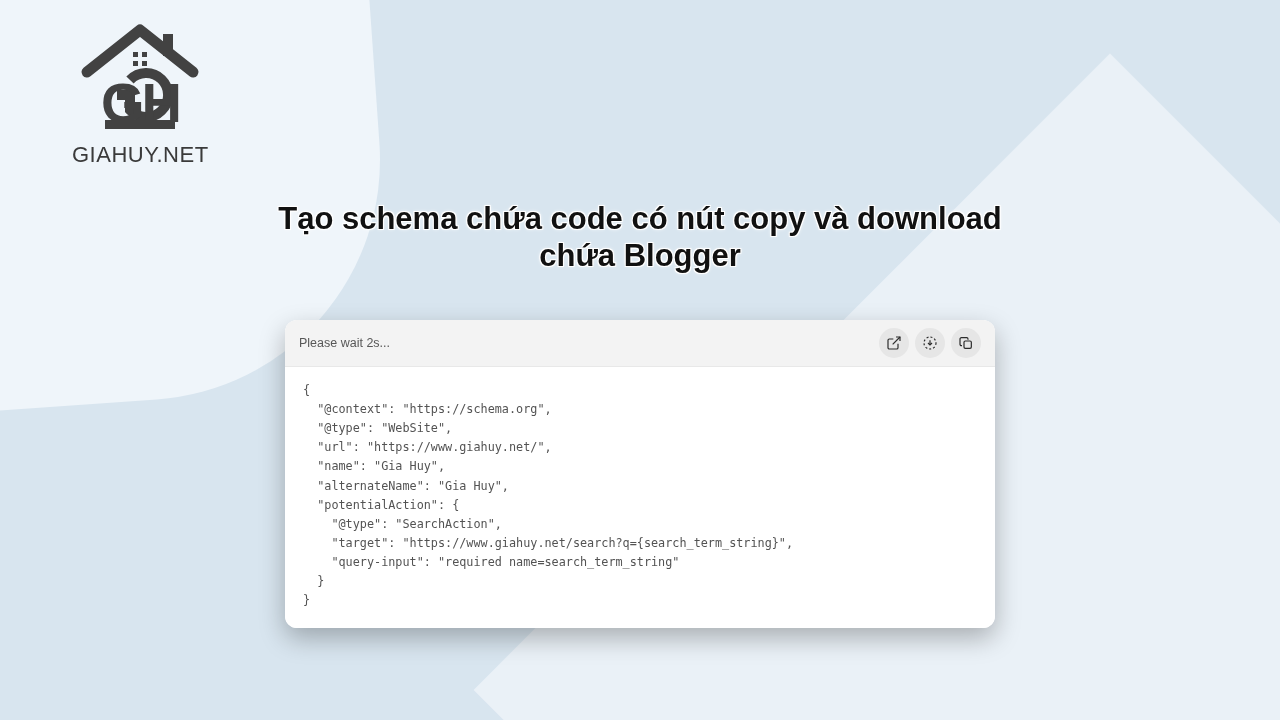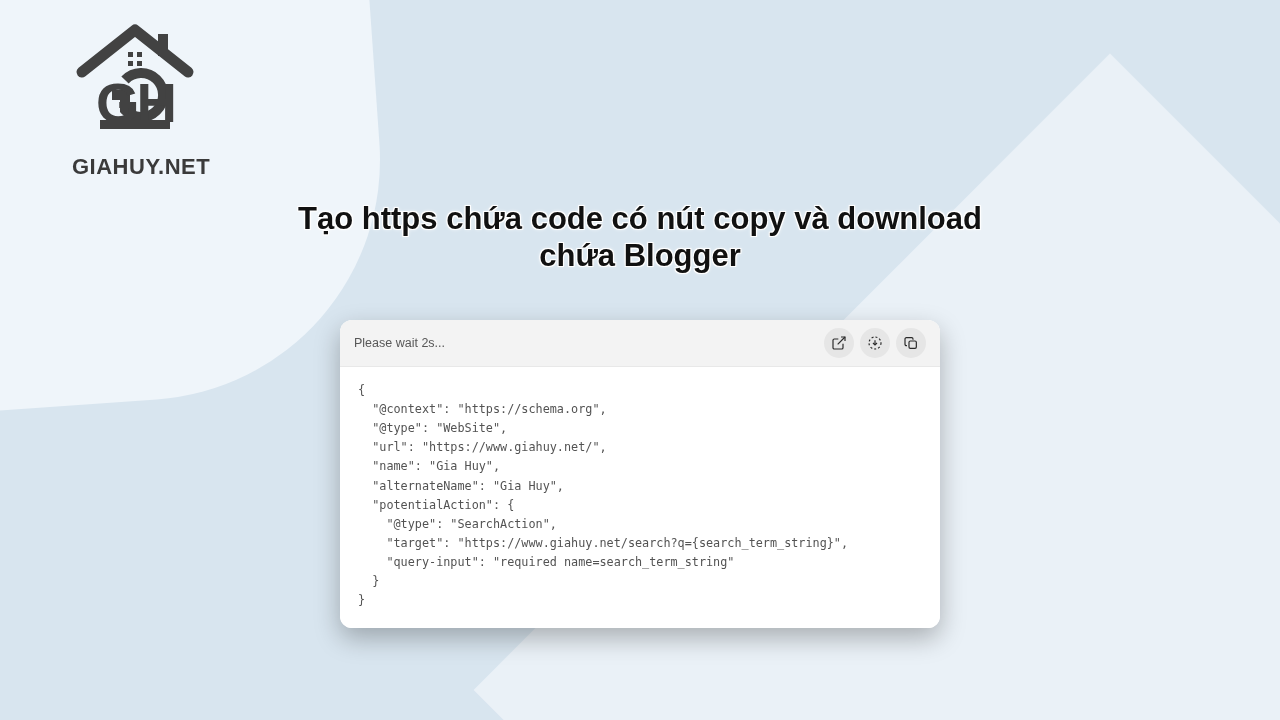--- a/index.html
+++ b/index.html
@@ -2,27 +2,27 @@
 <html><head>
 <meta charset="utf-8">
 <style>
   *{box-sizing:border-box;margin:0;padding:0}
   body{width:1280px;height:720px;background:#d8e5ef;font-family:Arial,Helvetica,sans-serif;position:relative;overflow:hidden}
 
   
   .bg-tri-left{position:absolute;top:-80px;left:-100px;width:480px;height:480px;background:#eff5fa;border-radius:0 0 240px 0;transform:rotate(-4deg);z-index:0}
   .bg-tri-right{position:absolute;bottom:-420px;right:-280px;width:900px;height:900px;background:#eaf1f7;transform:rotate(45deg);z-index:0}
 
-  .logo{position:absolute;top:20px;left:72px;z-index:2;}
-  .logo .brand{font-size:22px;font-weight:bold;color:#3a3a3a;letter-spacing:.5px;margin-top:20px}
+  .logo{position:absolute;top:20px;left:72px;z-index:2;text-align:center}
+  .logo .brand{font-size:22px;font-weight:normal;color:#3a3a3a;letter-spacing:.5px;margin-top:8px}
 
   .title{position:absolute;top:200px;left:0;right:0;text-align:center;z-index:2}
   .title h1{font-size:31px;font-weight:700;color:#111;text-shadow:-1px -1px 0 #fff,1px -1px 0 #fff,-1px 1px 0 #fff,1px 1px 0 #fff,0 0 4px #fff;line-height:1.2}
 
-  .card{position:absolute;top:320px;left:50%;transform:translateX(-50%);width:600px;background:#fff;border-radius:12px;box-shadow:0 10px 26px rgba(0,0,0,.28);z-index:2;overflow:hidden}
+  .card{position:absolute;top:320px;left:50%;transform:translateX(-50%);width:710px;background:#fff;border-radius:12px;box-shadow:0 10px 26px rgba(0,0,0,.28);z-index:2;overflow:hidden}
   .card-header{display:flex;align-items:center;justify-content:space-between;padding:8px 14px;background:#f3f3f3;border-bottom:1px solid #e8e8e8}
   .card-header .status{font-size:12.5px;color:#575757}
   .icons{display:flex;gap:6px}
   .icon-btn{width:30px;height:30px;border-radius:50%;background:#e6e6e6;display:flex;align-items:center;justify-content:center;cursor:pointer}
   .icon-btn svg{width:16px;height:16px;stroke:#2b2b2b;fill:none;stroke-width:1.8}
 
   .code-area{padding:14px 18px 18px;background:#fff}
   pre{font-family:Consolas,Monaco,monospace;font-size:11.8px;color:#535353;line-height:1.62;white-space:pre}
 </style>
 </head>
@@ -50,21 +50,21 @@
     </g>
 
     <text x="63" y="102" text-anchor="middle" font-family="Arial Black,Arial" font-size="56" font-weight="900" fill="#424242" letter-spacing="-3">GH</text>
     <rect x="28" y="100" width="70" height="9" fill="#424242"></rect>
   </svg>
   <div class="brand">GIAHUY.NET</div>
 </div>
 
 <div class="title">
   <h1>
-    <span>Tạo https chứa code có nút copy và download</span><br>
+    <span>Tạo schema chứa code có nút copy và download</span><br>
     <span>chứa Blogger</span>
   </h1>
 </div>
 
 <div class="card">
   <div class="card-header">
     <span class="status">Please wait 2s...</span>
     <div class="icons">
       <div class="icon-btn">
         <svg viewBox="0 0 24 24">

